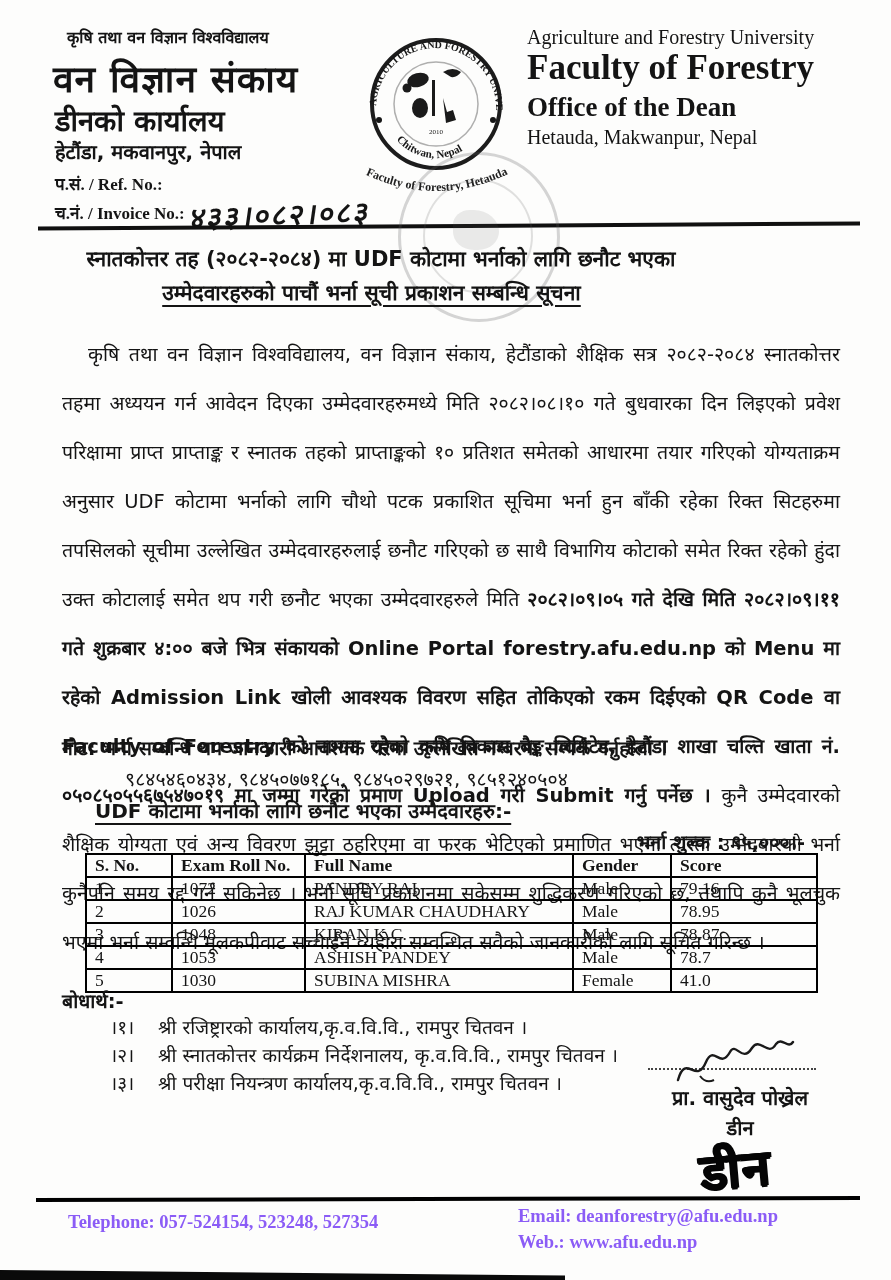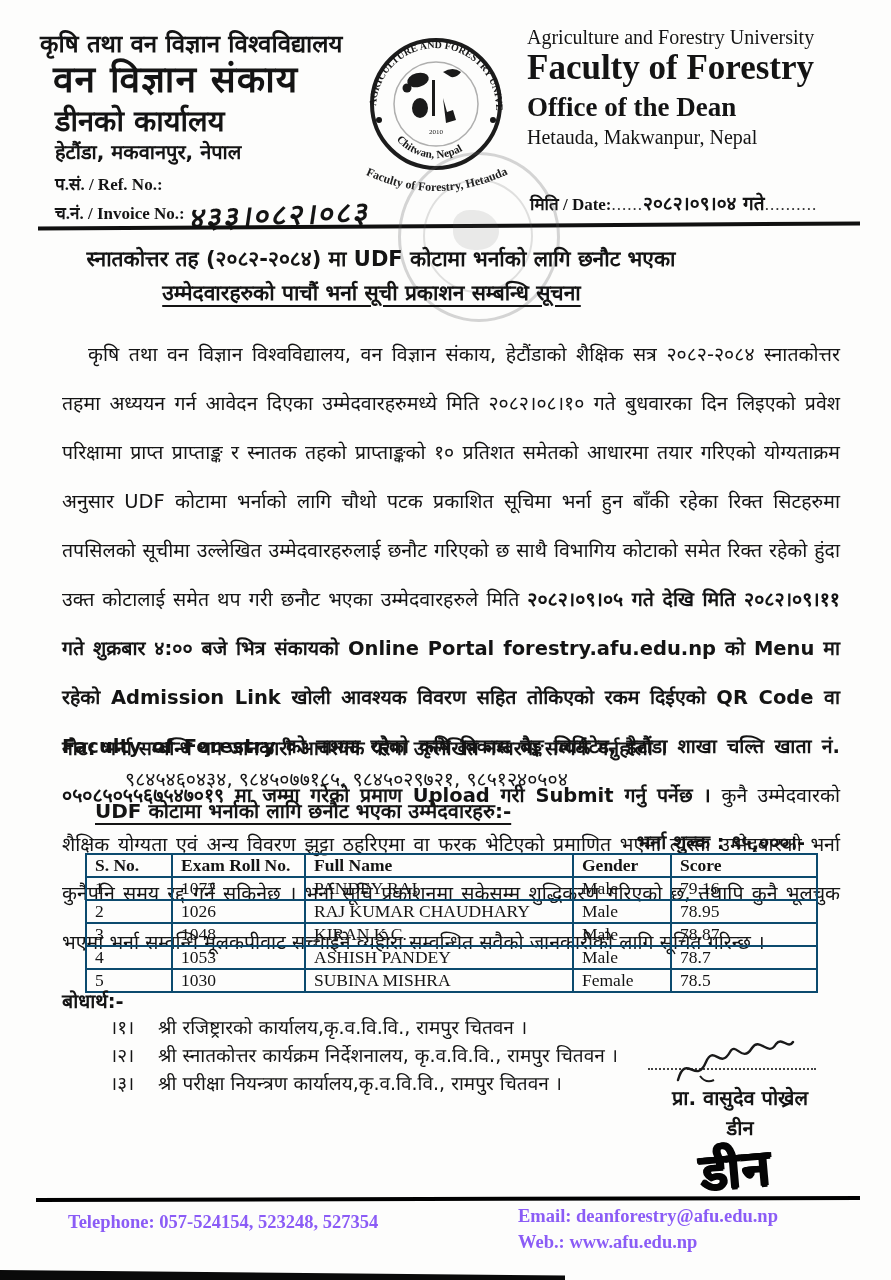--- a/index.html
+++ b/index.html
@@ -3,21 +3,21 @@
 <meta charset="utf-8">
 <style>
   html,body{margin:0;padding:0;background:#e8e8e8;}
   .page{position:relative;width:891px;height:1280px;background:#fdfdfc;overflow:hidden;
         font-family:"DejaVu Sans",sans-serif;color:#141414;}
   .abs{position:absolute;}
   .np{font-family:"DejaVu Sans",sans-serif;}
   .serif{font-family:"Liberation Serif","DejaVu Serif",serif;}
   .b{font-weight:bold;}
   
-  .hl1{left:40px;top:26px;font-size:24px;font-weight:bold;}
+  .hl1{left:67px;top:26px;font-size:16px;font-weight:bold;}
   .hl2{left:53px;top:52px;font-size:37px;font-weight:bold;letter-spacing:1px;}
   .hl3{left:55px;top:100px;font-size:29px;font-weight:bold;}
   .hl4{left:55px;top:138px;font-size:20px;font-weight:bold;}
   .refline{left:55px;top:172px;font-size:17px;font-weight:bold;}
   .invline{left:55px;top:194px;font-size:17px;font-weight:bold;}
   .handwrite{display:inline-block;font-size:29px;font-weight:600;transform:skewX(-10deg) rotate(-2deg);
              letter-spacing:2px;margin-left:6px;vertical-align:-6px;}
   
   .hr1{left:527px;top:26px;font-size:20px;}
   .hr2{left:527px;top:48px;font-size:35px;font-weight:bold;}
@@ -42,21 +42,21 @@
   .bodypara{left:62px;top:330px;width:778px;font-size:19.5px;line-height:49px;
             text-align:justify;text-indent:26px;}
   .noteline{left:62px;top:734px;font-size:19.5px;font-weight:bold;}
   .phones{left:125px;top:765px;font-size:19.5px;}
   .listheading{left:95px;top:797px;font-size:20px;font-weight:bold;text-decoration:underline;
                text-underline-offset:5px;}
   .feeline{left:460px;top:828px;width:345px;text-align:right;font-size:19.5px;font-weight:bold;}
   
   .candtable{left:85px;top:853px;border-collapse:collapse;
              font-family:"Liberation Serif","DejaVu Serif",serif;font-size:17.5px;}
-  .candtable td,.candtable th{border:2px solid #0c4a6e;padding:0 8px;height:21px;text-align:left;
+  .candtable td,.candtable th{border:2px solid #000000;padding:0 8px;height:21px;text-align:left;
              vertical-align:middle;}
   .candtable th{font-weight:bold;}
   .cw0{width:68px;}.cw1{width:115px;}.cw2{width:250px;}.cw3{width:80px;}.cw4{width:128px;}
   
   .ccheading{left:62px;top:987px;font-size:19.5px;font-weight:bold;}
   .ccitem{font-size:19px;white-space:nowrap;}
   .ccnum{display:inline-block;width:48px;}
   
   .sigdots{left:648px;top:1068px;width:168px;border-bottom:2px dotted #444;height:0;}
   .signame{left:620px;top:1084px;width:240px;text-align:center;font-size:20px;font-weight:bold;}
@@ -119,23 +119,20 @@
       <text font-family="Liberation Serif,serif" font-size="12" font-weight="bold" fill="#222">
         <textPath href="#arcCap" startOffset="6">Faculty of Forestry, Hetauda</textPath>
       </text>
     </svg>
   </div>
 
   <div class="abs serif hr1">Agriculture and Forestry University</div>
   <div class="abs serif hr2">Faculty of Forestry</div>
   <div class="abs serif hr4">Hetauda, Makwanpur, Nepal</div>
   <div class="abs serif hr3">Office of the Dean</div>
-  <div class="abs serif dateline">
-    <span>मिति / Date:</span><span class="dots">......</span><span class="np datevalue">२०८२।०९।०४ गते</span><span class="dots">..........</span>
-  </div>
 
   <div class="abs toprule"></div>
   <div class="abs faintstamp"></div>
 
   <div class="abs np title1">स्नातकोत्तर तह (२०८२-२०८४) मा UDF कोटामा भर्नाको लागि छनौट भएका</div>
   <div class="abs np title2">उम्मेदवारहरुको पाचौं भर्ना सूची प्रकाशन सम्बन्धि सूचना</div>
 
   <div class="abs np bodypara">
     <span>कृषि तथा वन विज्ञान विश्वविद्यालय, वन विज्ञान संकाय, हेटौंडाको शैक्षिक सत्र २०८२-२०८४ स्नातकोत्तर तहमा अध्ययन गर्न आवेदन दिएका उम्मेदवारहरुमध्ये मिति २०८२।०८।१० गते बुधवारका दिन लिइएको प्रवेश परिक्षामा प्राप्त प्राप्ताङ्क र स्नातक तहको प्राप्ताङ्कको १० प्रतिशत समेतको आधारमा तयार गरिएको योग्यताक्रम अनुसार UDF कोटामा भर्नाको लागि चौथो पटक प्रकाशित सूचिमा भर्ना हुन बाँकी रहेका रिक्त सिटहरुमा तपसिलको सूचीमा उल्लेखित उम्मेदवारहरुलाई छनौट गरिएको छ साथै विभागिय कोटाको समेत रिक्त रहेको हुंदा उक्त कोटालाई समेत थप गरी छनौट भएका उम्मेदवारहरुले मिति </span><span class="b">२०८२।०९।०५ गते देखि मिति २०८२।०९।११ गते शुक्रबार ४:०० बजे भित्र संकायको Online Portal forestry.afu.edu.np को Menu मा रहेको Admission Link खोली आवश्यक विवरण सहित तोकिएको रकम दिईएको QR Code वा Faculty of Forestry को नाममा रहेको कृषि बिकास बैङ्क लिमिटेड, हेटौंडा शाखा चल्ति खाता नं. ०५०८५०५५६७५४७०१९ मा जम्मा गरेको प्रमाण Upload गरी Submit गर्नु पर्नेछ । </span><span>कुनै उम्मेदवारको शैक्षिक योग्यता एवं अन्य विवरण झुट्टा ठहरिएमा वा फरक भेटिएको प्रमाणित भएमा त्यस्ता उम्मेदवारको भर्ना कुनैपनि समय रद्द गर्न सकिनेछ । भर्ना सूचि प्रकाशनमा सकेसम्म शुद्धिकरण गरिएको छ, तथापि कुनै भूलचुक भएमा भर्ना सम्वन्धि मूलकपीवाट सच्चाईने व्यहोरा सम्वन्धित सवैको जानकारीको लागि सूचित गरिन्छ ।</span>
   </div>
@@ -183,21 +180,21 @@
         <td>1053</td>
         <td>ASHISH PANDEY</td>
         <td>Male</td>
         <td>78.7</td>
       </tr>
       <tr>
         <td>5</td>
         <td>1030</td>
         <td>SUBINA MISHRA</td>
         <td>Female</td>
-        <td>78.5</td>
+        <td>41.0</td>
       </tr>
     </tbody>
   </table>
 
   <div class="abs np ccheading">बोधार्थ:-</div>
   <div class="abs np ccitem" style="left:110px;top:1014px;">
     <span class="ccnum">।१।</span><span>श्री रजिष्ट्रारको कार्यालय,कृ.व.वि.वि., रामपुर चितवन ।</span>
   </div>
   <div class="abs np ccitem" style="left:110px;top:1042px;">
     <span class="ccnum">।२।</span><span>श्री स्नातकोत्तर कार्यक्रम निर्देशनालय, कृ.व.वि.वि., रामपुर चितवन ।</span>

